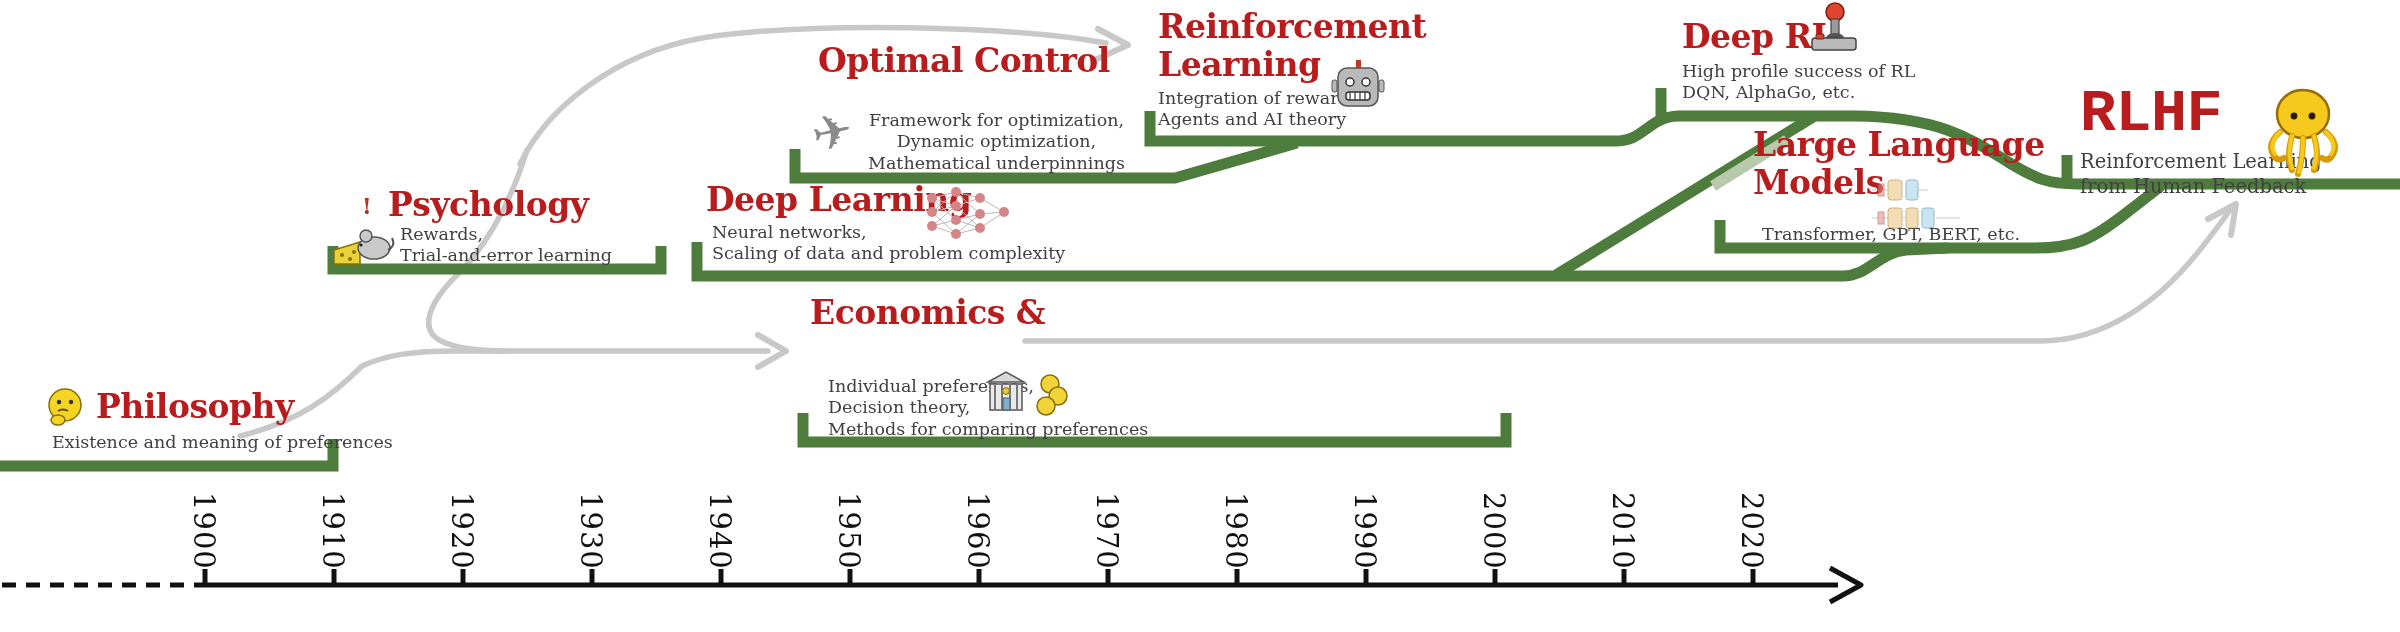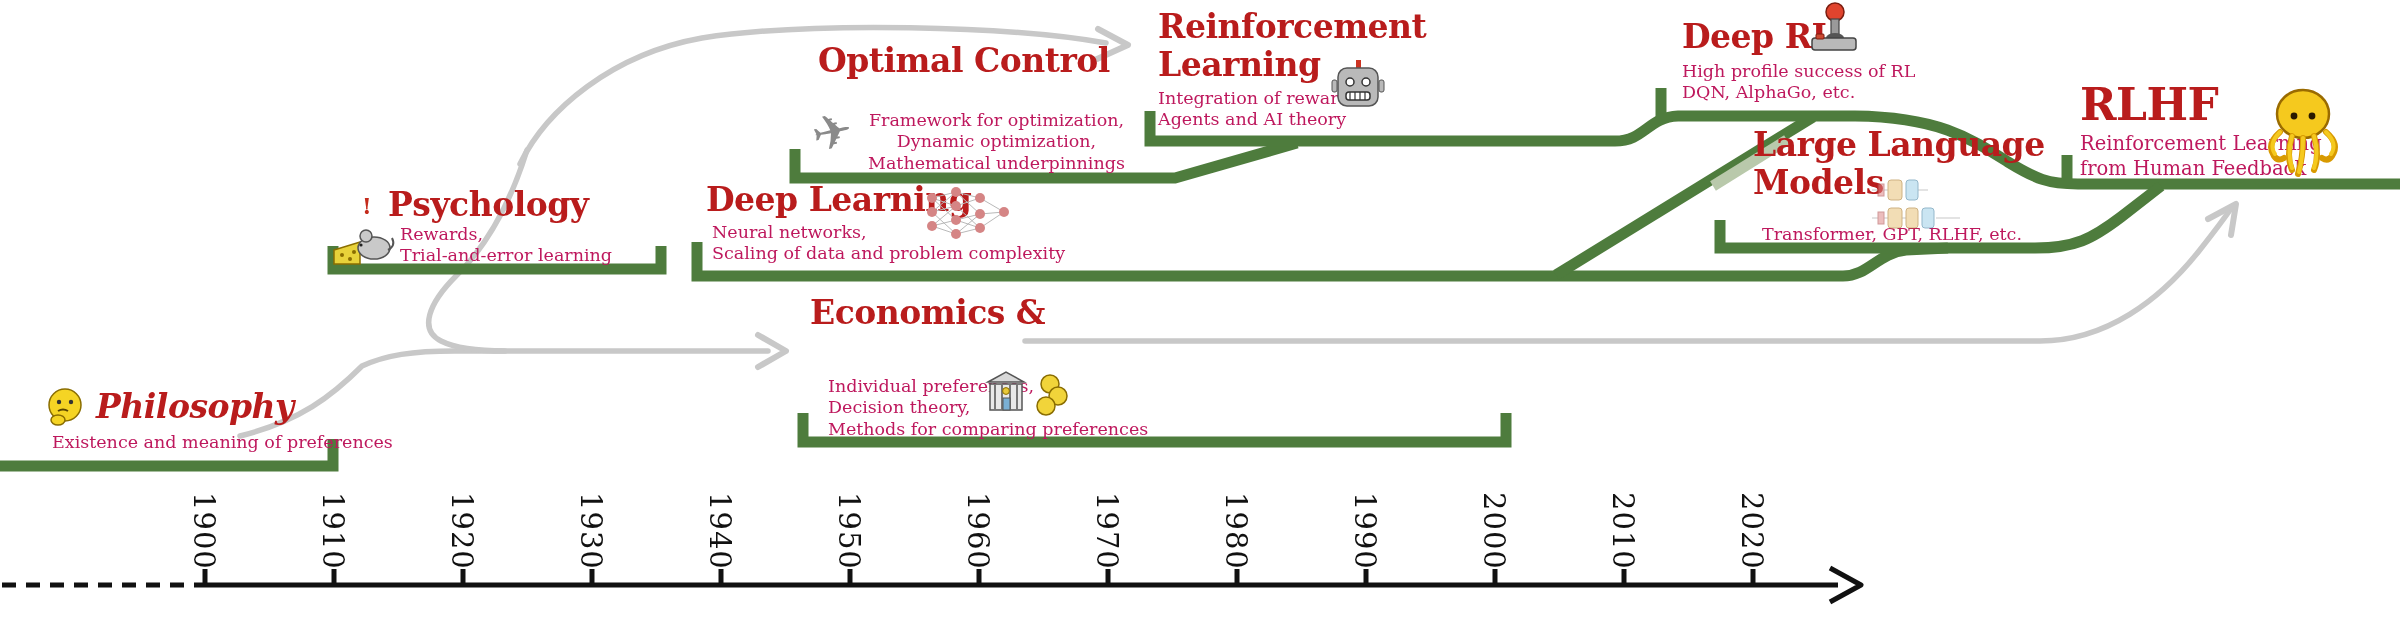--- a/index.html
+++ b/index.html
@@ -1,28 +1,28 @@
 <!DOCTYPE html>
 <html><head>
 <meta charset="utf-8">
 <style>
   html,body{margin:0;padding:0;background:#ffffff;}
   #figure{position:relative;width:2400px;height:632px;background:#ffffff;overflow:hidden;
           font-family:"DejaVu Serif","Liberation Serif",serif;color:#151515;}
   #lines-svg{position:absolute;left:0;top:0;z-index:1;}
   .block{position:absolute;z-index:2;}
   .title{font-weight:700;font-size:33px;letter-spacing:-0.5px;line-height:1.15;color:#b91c1c;white-space:nowrap;}
-  .title-xl{font-size:44px;}
-  .desc{font-size:17.5px;line-height:1.22;color:#be185d;white-space:nowrap;}
+  .title-xl{font-size:60px;font-family:Liberation Mono, monospace;}
+  .desc{font-size:17.5px;line-height:1.22;color:#404040;white-space:nowrap;}
   .desc-lg{font-size:19.5px;line-height:1.3;}
   .icon{position:absolute;z-index:3;}
   .year-label{position:absolute;z-index:2;font-size:29px;color:#111;line-height:1;
               writing-mode:vertical-rl;letter-spacing:1px;white-space:nowrap;}
   .emoji-exclaim{position:absolute;color:#c42b1c;font-weight:700;font-size:22px;z-index:3;}
-  .inline-title-row{display:flex;align-items:center;gap:10px;font-style:italic;}
+  .inline-title-row{display:flex;align-items:center;gap:10px;}
 </style>
 </head>
 <body>
 
 <div id="figure">
 
   <svg id="lines-svg" width="2400" height="632" viewBox="0 0 2400 632">
 
     <g stroke="#c8c8c8" stroke-width="5.5" fill="none" stroke-linecap="round">
       <path d="M 240 436 C 300 421 332 396 362 366 C 386 355 412 351 455 351 L 768 351"></path>
@@ -208,21 +208,21 @@
     </g>
     <rect x="18" y="4" width="14" height="20" rx="3" fill="#e8c27a" stroke="#a8741f"></rect>
     <rect x="36" y="4" width="12" height="20" rx="3" fill="#9fd0e8" stroke="#3d7ea0"></rect>
     <rect x="18" y="32" width="14" height="20" rx="3" fill="#e8c27a" stroke="#a8741f"></rect>
     <rect x="36" y="32" width="12" height="20" rx="3" fill="#e8c27a" stroke="#a8741f"></rect>
     <rect x="52" y="32" width="12" height="20" rx="3" fill="#9fd0e8" stroke="#3d7ea0"></rect>
     <rect x="8" y="8" width="6" height="12" fill="#d88" stroke="#a44"></rect>
     <rect x="8" y="36" width="6" height="12" fill="#d88" stroke="#a44"></rect>
   </svg>
   <div class="block" style="left:1762px;top:224px;">
-    <div class="desc">Transformer, GPT, RLHF, etc.</div>
+    <div class="desc">Transformer, GPT, BERT, etc.</div>
   </div>
 
   <div class="block" style="left:2080px;top:80px;">
     <div class="title title-xl">RLHF</div>
     <div class="desc desc-lg">
       <div>Reinforcement Learning</div>
       <div>from Human Feedback</div>
     </div>
   </div>
   <svg class="icon" style="left:2262px;top:86px;" width="82" height="92" viewBox="0 0 82 92">

